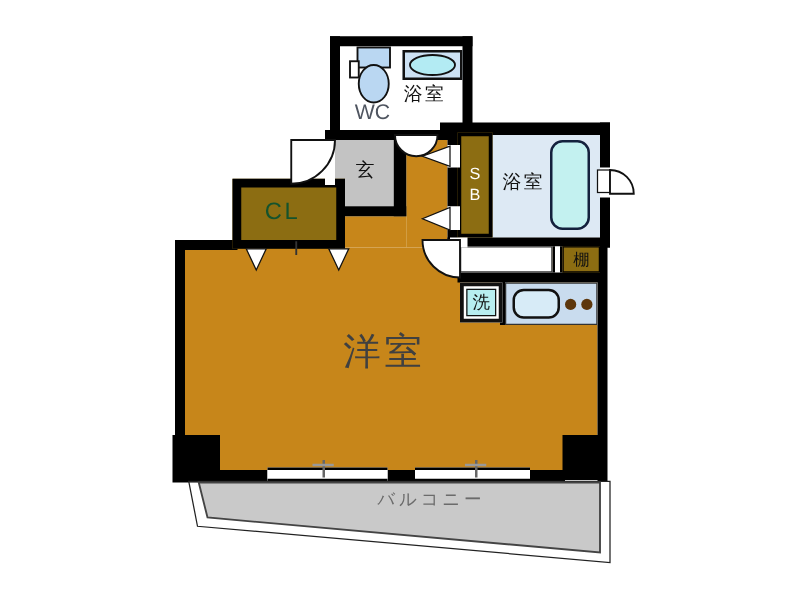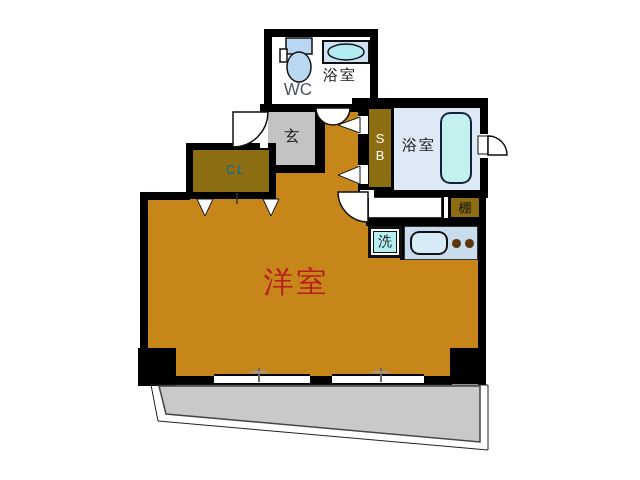--- a/index.html
+++ b/index.html
@@ -123,20 +123,21 @@
       <polygon points="197,199 213,199 205,216"></polygon>
       <polygon points="263,199 279,199 271,216"></polygon>
       <line x1="237" y1="193" x2="237" y2="204" stroke="#333" stroke-width="1.5"></line>
     </g>
   </svg>
 
   <div class="label" style="left:278px;top:80px;width:40px;height:20px;font-size:17px;color:#4f5560;">WC</div>
   <div class="label" style="left:316px;top:66px;width:48px;height:18px;font-size:15px;letter-spacing:2px;">浴室</div>
   <div class="label" style="left:396px;top:136px;width:46px;height:18px;font-size:15px;letter-spacing:2px;">浴室</div>
   <div class="label" style="left:282px;top:127px;width:20px;height:18px;font-size:15px;">玄</div>
-  <div class="label" style="left:214px;top:160px;width:44px;height:20px;font-size:12px;letter-spacing:2px;color:#0369a1;">CL</div>
+  <div class="label" style="left:204px;top:160px;width:44px;height:20px;font-size:19px;letter-spacing:2px;color:#14532d;">CL</div>
   <div class="label" style="left:366px;top:120px;width:28px;height:56px;font-size:13px;color:#ffffff;writing-mode:vertical-rl;text-orientation:upright;letter-spacing:2px;">SB</div>
   <div class="label" style="left:450px;top:199px;width:30px;height:18px;font-size:13px;">棚</div>
-  <div class="label" style="left:214px;top:248px;width:165px;height:66px;flex-direction:column;line-height:1.1;color:#b91c1c;">
+  <div class="label" style="left:225px;top:248px;width:165px;height:66px;flex-direction:column;line-height:1.1;color:#404040;">
     <span style="font-size:30px;letter-spacing:3px;">洋室</span>
   </div>
+  <div class="label" style="left:290px;top:391px;width:110px;height:18px;font-size:14px;letter-spacing:3px;color:#6b6b6b;">バルコニー</div>
 
 </div>
 
 </body></html>

